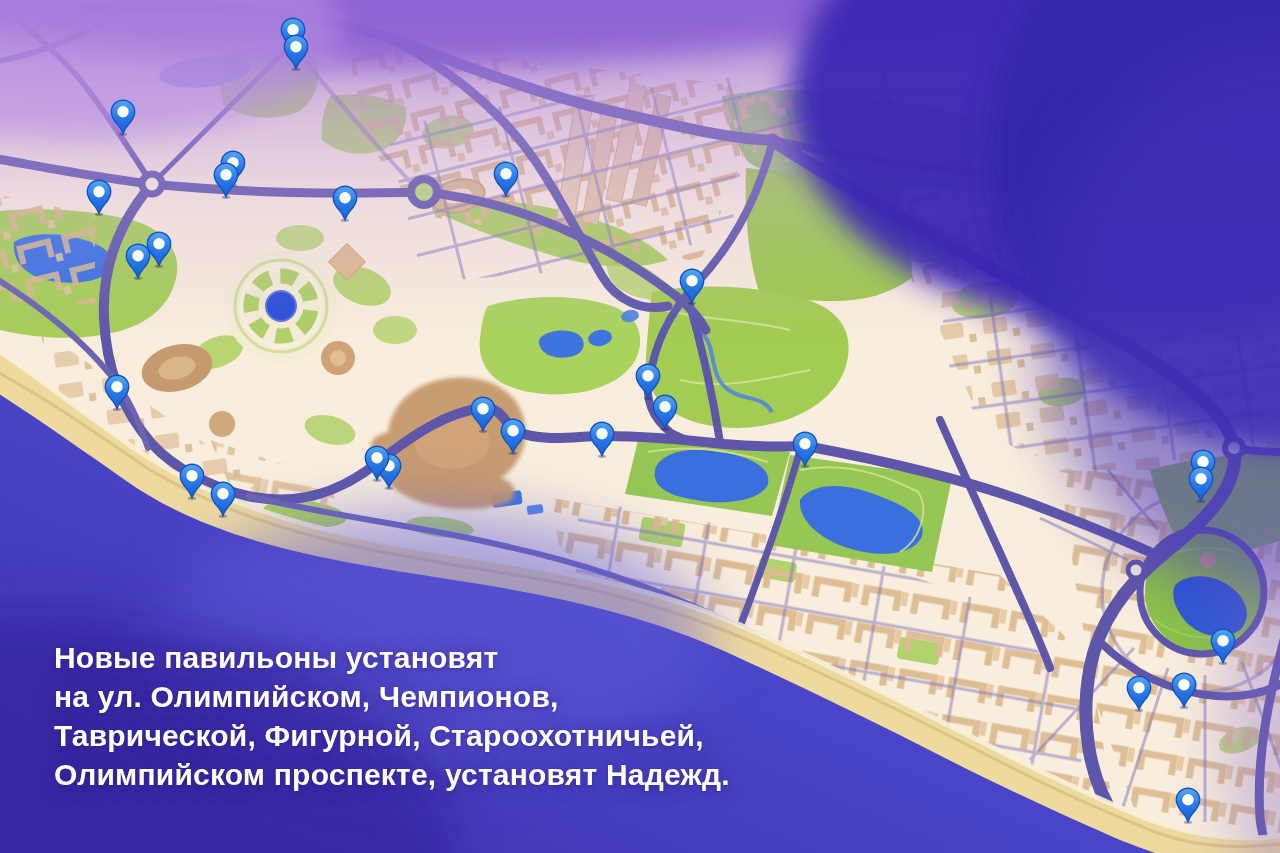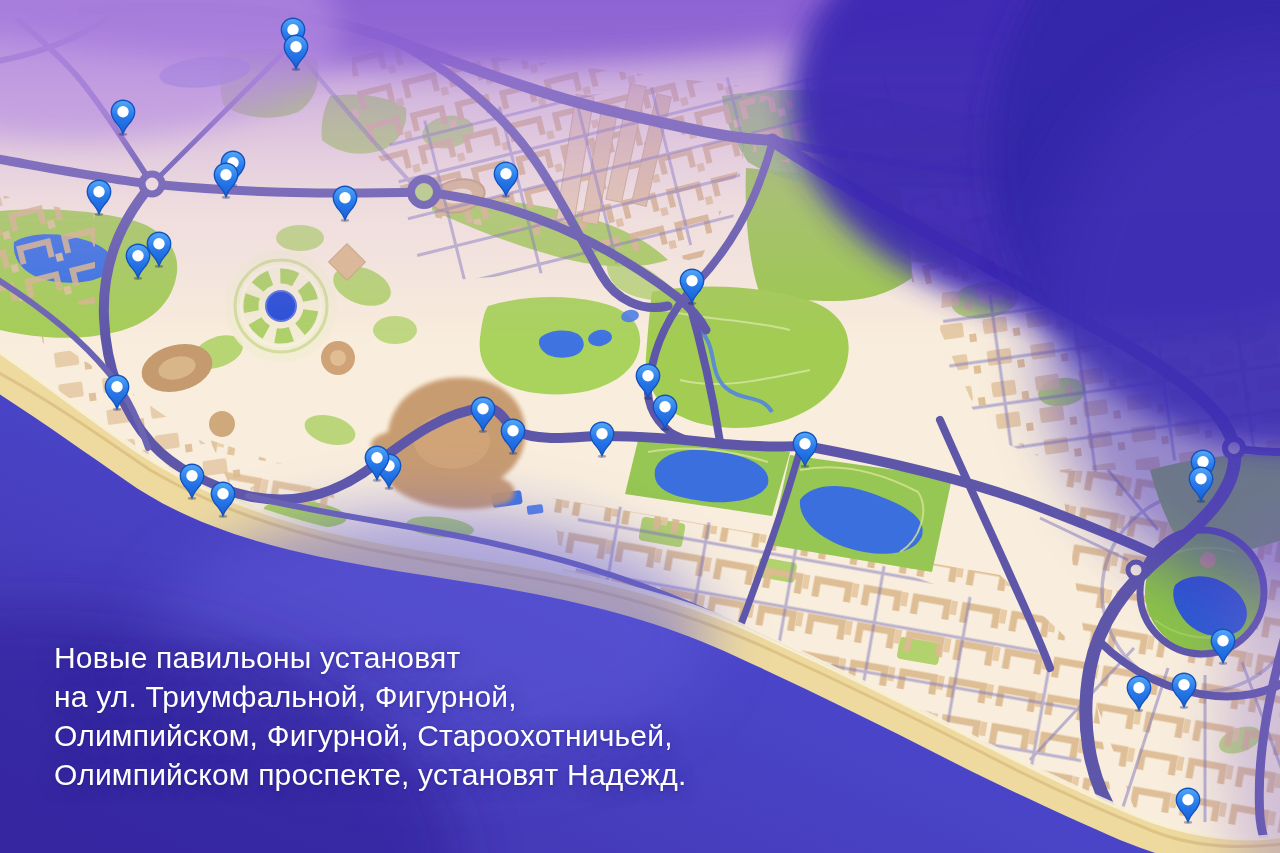--- a/index.html
+++ b/index.html
@@ -1,20 +1,20 @@
 <!DOCTYPE html>
 <html><head>
 <meta charset="utf-8">
 <style>
   html,body{margin:0;padding:0;background:#222;}
   #stage{position:relative;width:1280px;height:853px;overflow:hidden;
          font-family:"Liberation Sans",sans-serif;}
   #map-svg{position:absolute;left:0;top:0;width:1280px;height:853px;display:block;}
   #caption{position:absolute;left:54px;top:638px;z-index:5;color:#ffffff;
-           font-weight:normal;font-size:30px;line-height:39px;letter-spacing:.2px;
+           font-weight:bold;font-size:30px;line-height:39px;letter-spacing:.2px;
            text-shadow:0 2px 16px rgba(45,35,140,.55), 0 1px 3px rgba(40,30,120,.35);
            white-space:nowrap;}
 </style>
 </head>
 <body>
 
 <div id="stage">
 <svg id="map-svg" viewBox="0 0 1280 853" xmlns="http://www.w3.org/2000/svg" xmlns:xlink="http://www.w3.org/1999/xlink">
   <defs>
     <linearGradient id="seaG" x1="0.9" y1="0.1" x2="0.1" y2="0.9">
@@ -282,17 +282,17 @@
         <use href="#pin-shape" xlink:href="#pin-shape" x="1188" y="466" width="26" height="37"></use>
         <use href="#pin-shape" xlink:href="#pin-shape" x="1210" y="628" width="26" height="37"></use>
         <use href="#pin-shape" xlink:href="#pin-shape" x="1126" y="675" width="26" height="37"></use>
         <use href="#pin-shape" xlink:href="#pin-shape" x="1171" y="672" width="26" height="37"></use>
         <use href="#pin-shape" xlink:href="#pin-shape" x="1175" y="787" width="26" height="37"></use>
       </g>
 </svg>
 
 <div id="caption">
   <div>Новые павильоны установят</div>
-  <div>на ул. Триумфальной, Фигурной,</div>
-  <div>Олимпийском, Фигурной, Староохотничьей,</div>
+  <div>на ул. Олимпийском, Чемпионов,</div>
+  <div>Таврической, Фигурной, Староохотничьей,</div>
   <div>Олимпийском проспекте, установят Надежд.</div>
 </div>
 </div>
 
 </body></html>

